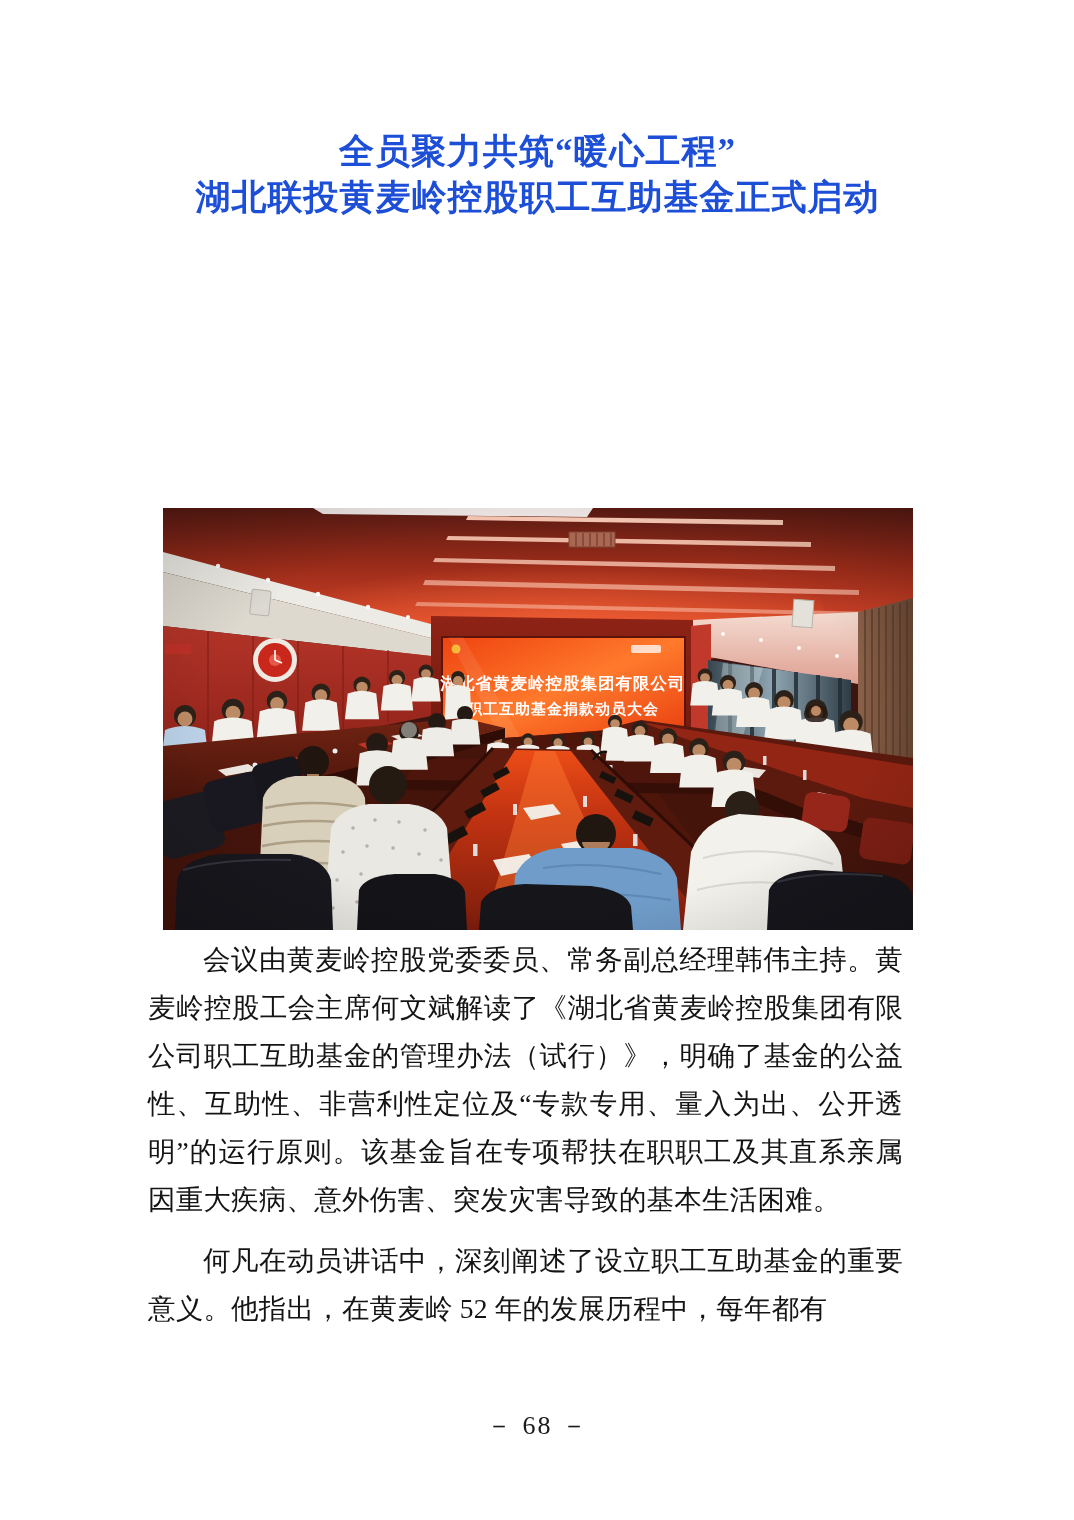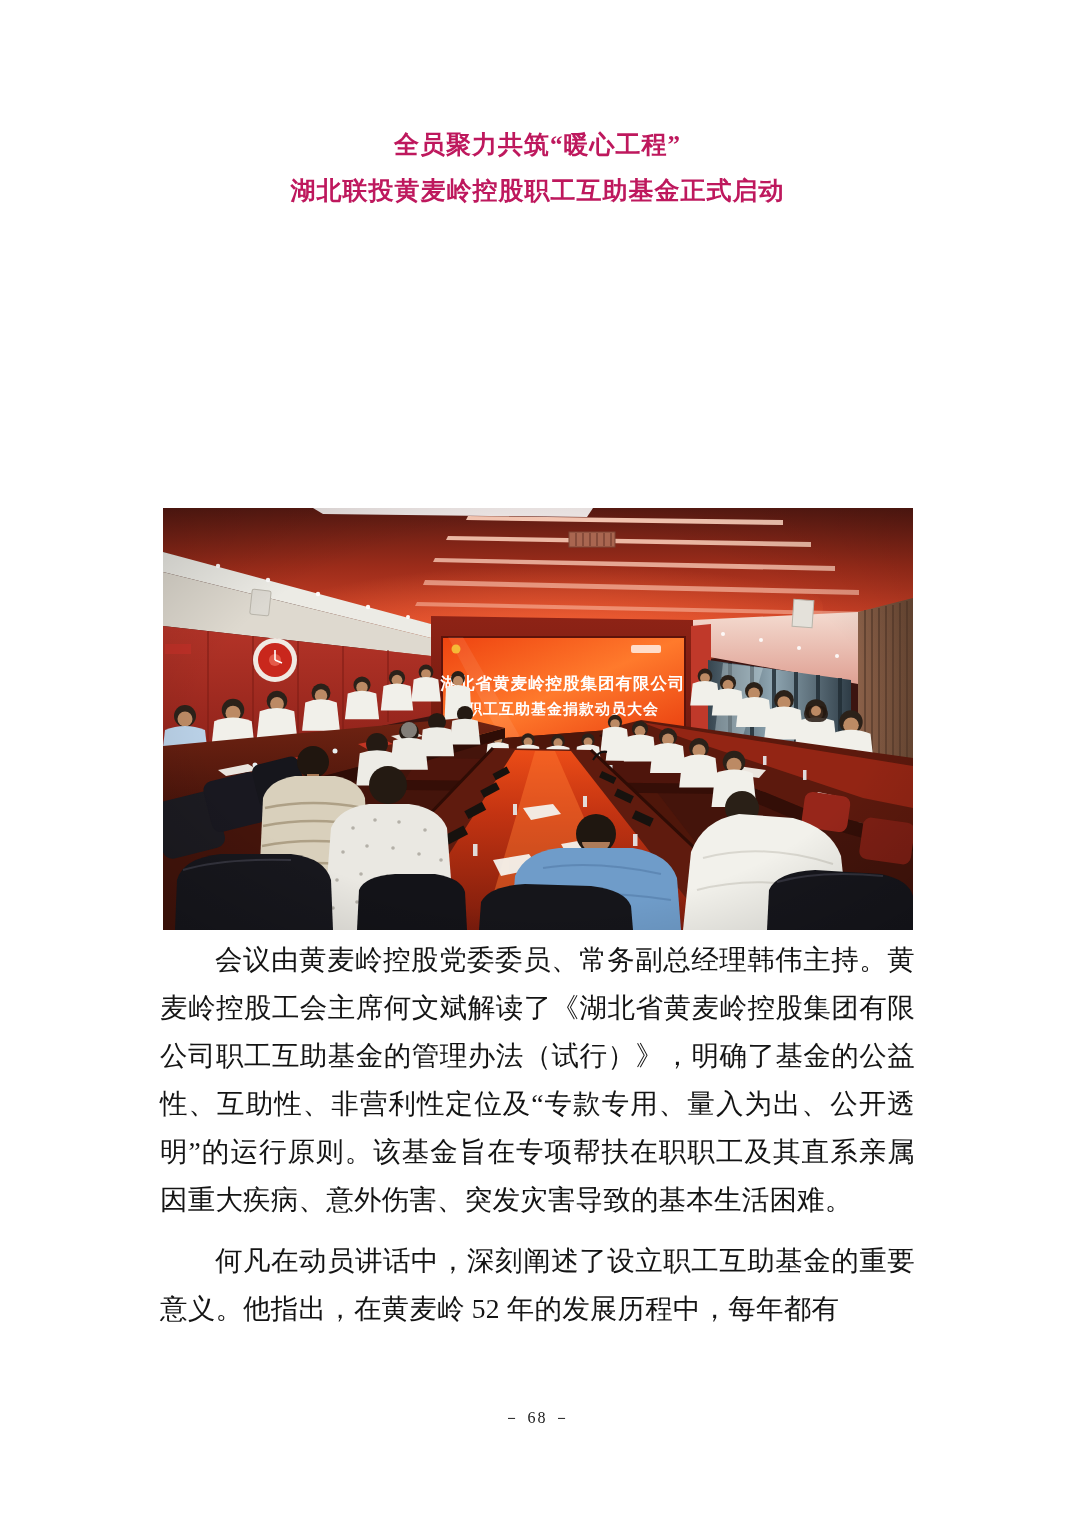--- a/index.html
+++ b/index.html
@@ -12,58 +12,58 @@
     overflow: hidden;
     font-family: "Liberation Serif", "DejaVu Serif", serif;
     color: #111111;
   }
   .doc-title {
     position: absolute;
     left: 160px;
     width: 755px;
     margin: 0;
     text-align: center;
-    font-size: 25px;
+    font-size: 35px;
     font-weight: 700;
     letter-spacing: 1px;
-    color: #be185d;
+    color: #1d4ed8;
     white-space: nowrap;
   }
   .doc-title.line1 { top: 128px; }
   .doc-title.line2 { top: 174px; }
   .para {
     margin: 0;
     font-size: 27.5px;
     line-height: 48px;
     text-align: justify;
     text-indent: 2em;
     letter-spacing: 0.2px;
     color: #141414;
   }
   .para-block-1 { position: absolute; left: 160px; top: 270px; width: 755px; }
-  .para-block-2 { position: absolute; left: 160px; top: 936px; width: 755px; font-family: Liberation Serif, serif; }
+  .para-block-2 { position: absolute; left: 148px; top: 936px; width: 755px; font-family: Liberation Serif, serif; }
   .para.p3 { margin-top: 13px; }
   .photo {
     position: absolute;
     left: 163px;
     top: 508px;
     width: 750px;
     height: 422px;
     margin: 0;
     overflow: hidden;
     background: #3c1410;
   }
   .photo svg { display: block; }
   .page-footer {
     position: absolute;
     left: 160px;
     top: 1408px;
     width: 755px;
     text-align: center;
-    font-size: 16px;
+    font-size: 26px;
     letter-spacing: 2px;
     color: #1a1a1a;
   }
 </style>
 </head>
 <body>
 
 <div class="page">
 
   <h1 class="doc-title line1">全员聚力共筑“暖心工程”</h1>

